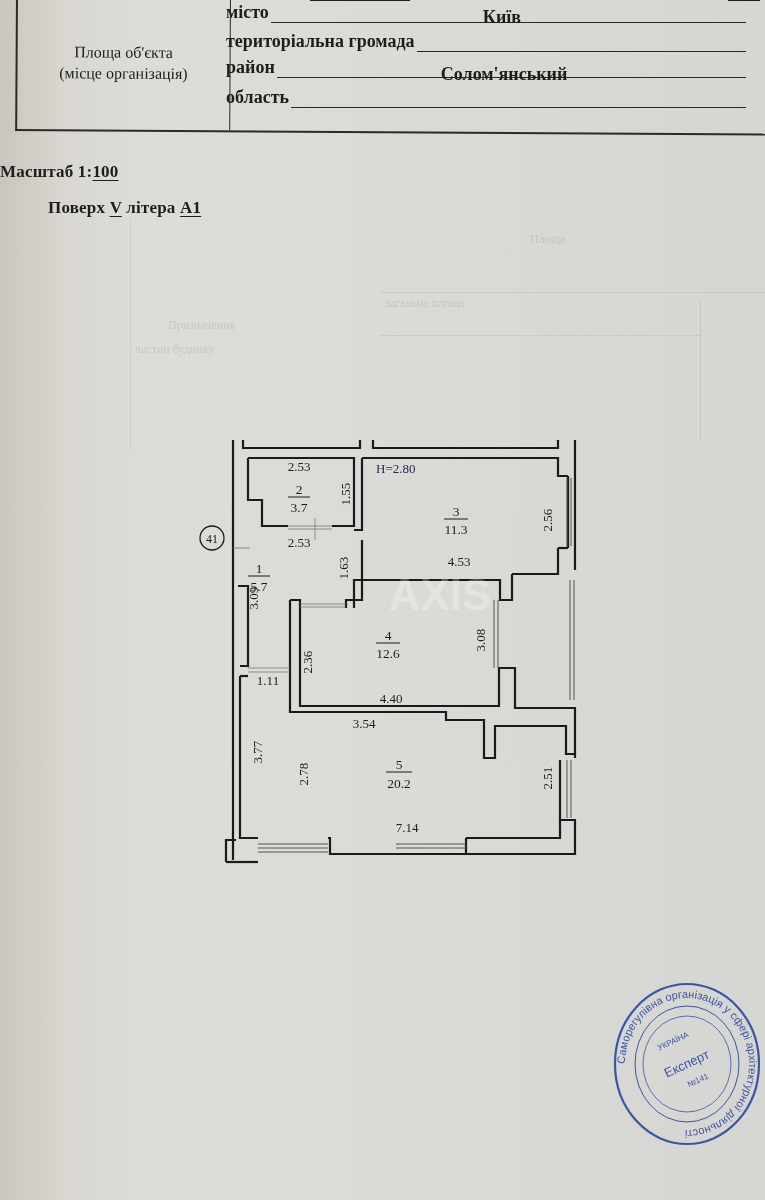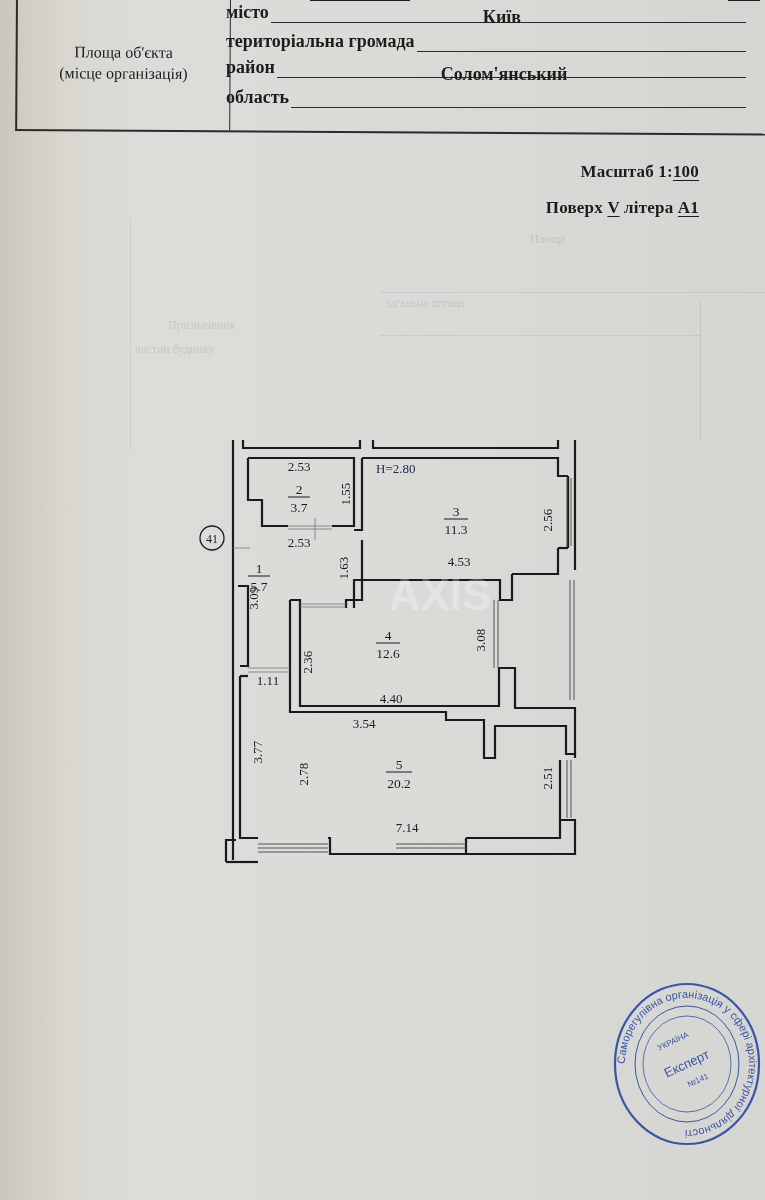--- a/index.html
+++ b/index.html
@@ -30,21 +30,21 @@
   }
   .field-row .lbl { white-space: nowrap; }
   .field-row .line {
     flex: 1; border-bottom: 1.4px solid #2a2a2a; height: 18px; margin-left: 2px;
     position: relative; font-weight: bold;
   }
   .field-row .line span { position: absolute; bottom: -4px; white-space: nowrap; }
   .top-strip { position:absolute; left: 310px; top: -4px; width: 450px; height: 8px; }
   .top-strip .blk { position:absolute; top:0; height:5px; background:#1e1e1e; }
   .title {
-    position: absolute; left: 0; width: 699px; text-align: right;
+    position: absolute; left: 0; width: 699px; text-align: left;
     font-size: 17px; font-weight: bold; letter-spacing: 0.2px;
   }
   .u { text-decoration: underline; text-underline-offset: 3px; }
   .ghost {
     position: absolute; color: rgba(90,90,90,0.16); font-size: 12px; font-family: "Liberation Serif", serif;
   }
   .ghost-line { position:absolute; background: rgba(80,80,80,0.10); }
   svg.plan { position: absolute; left: 0; top: 0; }
   .stamp { position: absolute; left: 612px; top: 978px; width: 150px; height: 172px; }
 </style>
@@ -95,21 +95,21 @@
   <div class="field-row" style="top:87px;text-align:right;">
     <span class="lbl">область</span>
     <span class="line">
         <span></span>
       </span>
   </div>
 
   <div class="title" style="top:162px;">
     <span>Масштаб 1:</span><span class="u">100</span>
   </div>
-  <div class="title" style="top:198px;">
+  <div class="title" style="top:198px;padding-left:48px;">
     <span>Поверх </span><span class="u">V</span><span> літера </span><span class="u">A1</span>
   </div>
 
   <svg class="plan" width="765" height="1200" viewBox="0 0 765 1200" font-family="Liberation Serif, DejaVu Serif, serif" font-size="13" fill="#1d1d1d">
     <g stroke="#1a1a1a" stroke-width="2.2" fill="none">
 
       <polyline points="233,440 233,860"></polyline>
       <polyline points="226,862 226,840 236,840"></polyline>
       <polyline points="226,862 258,862"></polyline>
 

